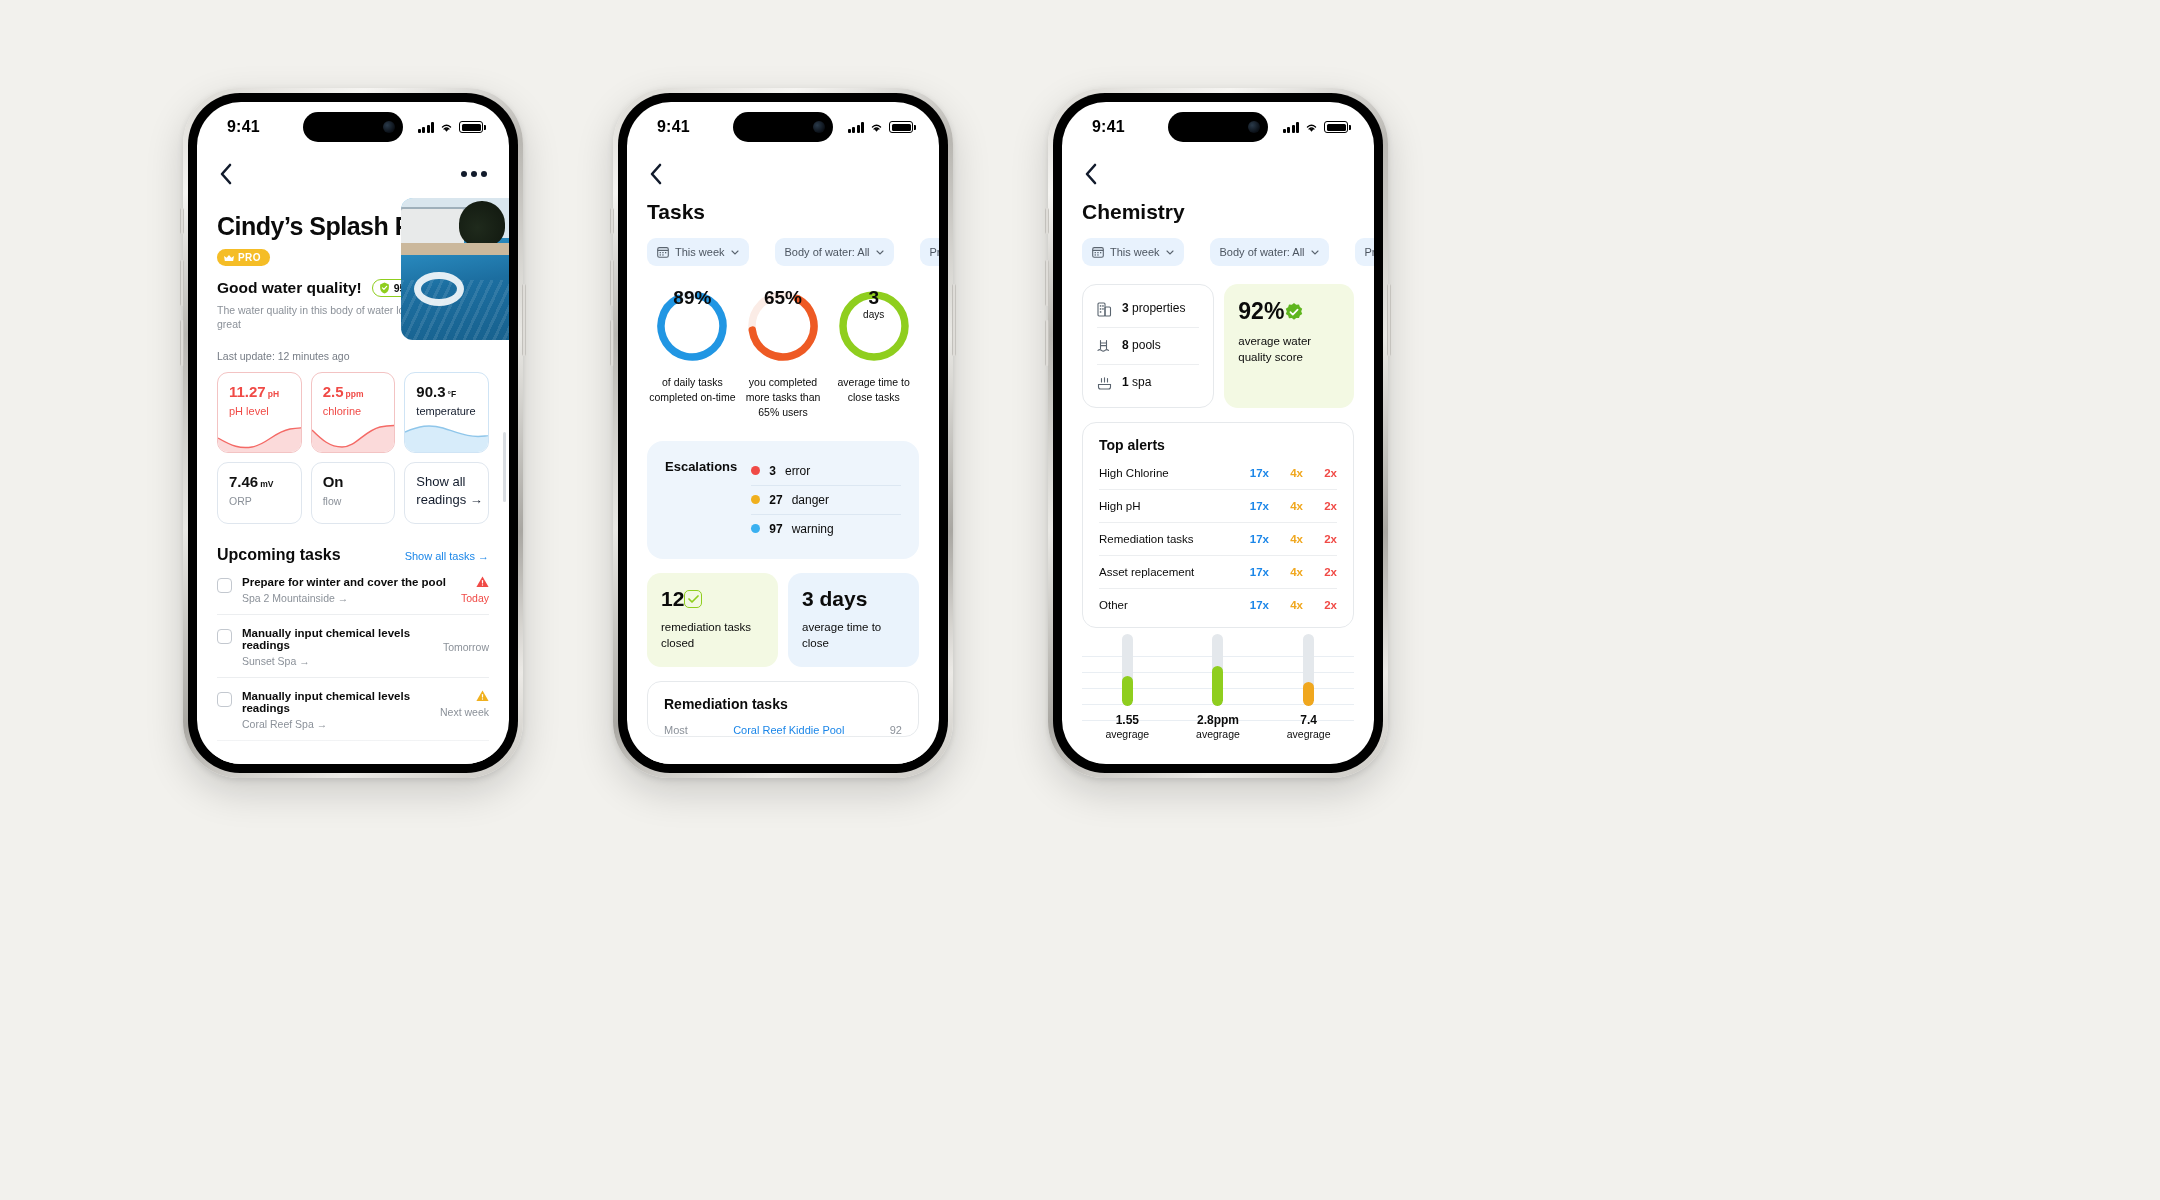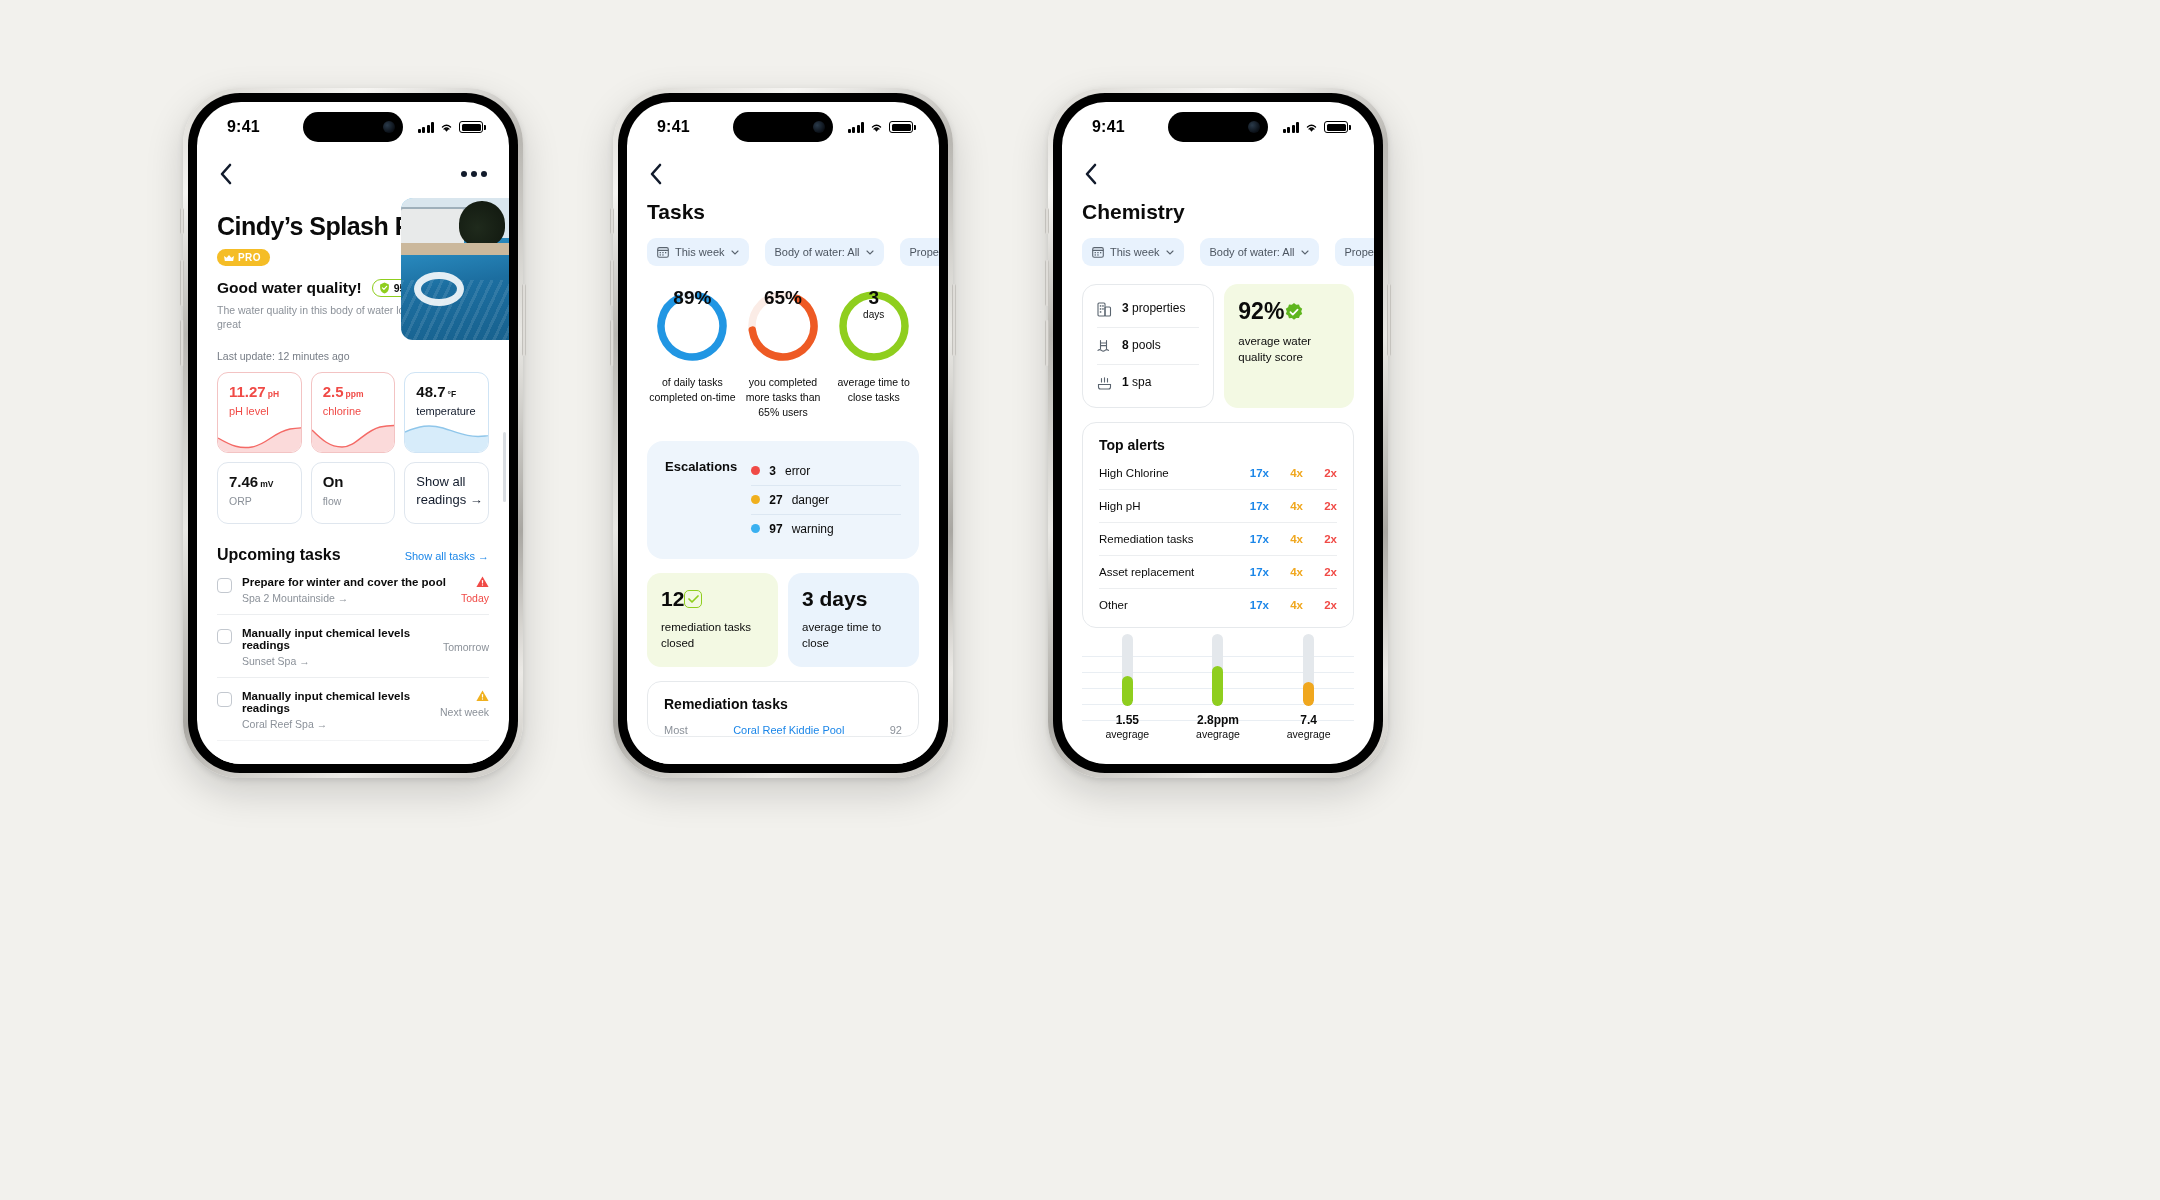--- a/index.html
+++ b/index.html
@@ -147,21 +147,21 @@
   .task-t { font-size:11.5px; font-weight:600; color:#0b0b0b;}
   .task-s { font-size:10.5px; color:#8b9199; margin-top:4px;}
   .task-right { text-align:right; flex:0 0 auto;}
   .task-when { font-size:10.5px; color:#8b9199; }
   .task-when.today { color:#f04a46; }
   .tri { display:block; margin: 0 0 4px auto; }
 
   
   .s2-body { padding: 0 20px;}
   .big-title { font-size:21px; font-weight:700; color:#0b0b0b; margin-top: 4px;}
-  .chips { display:flex; gap:16px; margin-top: 14px;}
+  .chips { display:flex; gap:26px; margin-top: 14px;}
   .chip { display:flex; align-items:center; gap:6px; background:#e8f2fd;
           border-radius:9px; padding: 8px 10px; font-size:11px; color:#4c5560;
           white-space:nowrap;}
   .chev { width:8px; height:5px; }
 
   .donuts { display:flex; justify-content:space-between; margin-top: 22px; }
   .donut-wrap { width: 92px; text-align:center;}
   .donut { position:relative; width:76px; height:76px; margin:0 auto;}
   .donut-center { position:absolute; inset:0; display:flex; flex-direction:column;
                   align-items:center; }
@@ -334,21 +334,21 @@
                 <span>2.5</span><span class="unit">ppm</span>
               </div>
               <div class="mlab">chlorine</div>
               <svg class="spark" viewBox="0 0 100 36" preserveAspectRatio="none">
                 <path d="M0 14 C10 24,18 31,30 31 C44 31,52 15,68 11 C82 8,92 10,100 11 L100 36 L0 36Z" fill="#fbdada"></path>
                 <path d="M0 14 C10 24,18 31,30 31 C44 31,52 15,68 11 C82 8,92 10,100 11" stroke="#f46a66" stroke-width="1.4" fill="none"></path>
               </svg>
             </div>
             <div class="mcard blue">
               <div class="mval">
-                <span>48.7</span><span class="unit">°F</span>
+                <span>90.3</span><span class="unit">°F</span>
               </div>
               <div class="mlab">temperature</div>
               <svg class="spark" viewBox="0 0 100 36" preserveAspectRatio="none">
                 <path d="M0 16 C14 10,24 8,38 12 C54 17,64 22,80 20 C90 19,96 17,100 16 L100 36 L0 36Z" fill="#d7ecfa"></path>
                 <path d="M0 16 C14 10,24 8,38 12 C54 17,64 22,80 20 C90 19,96 17,100 16" stroke="#8fc6ea" stroke-width="1.4" fill="none"></path>
               </svg>
             </div>
           </div>
 
           <div class="cards-grid" style="margin-top:9px;">

